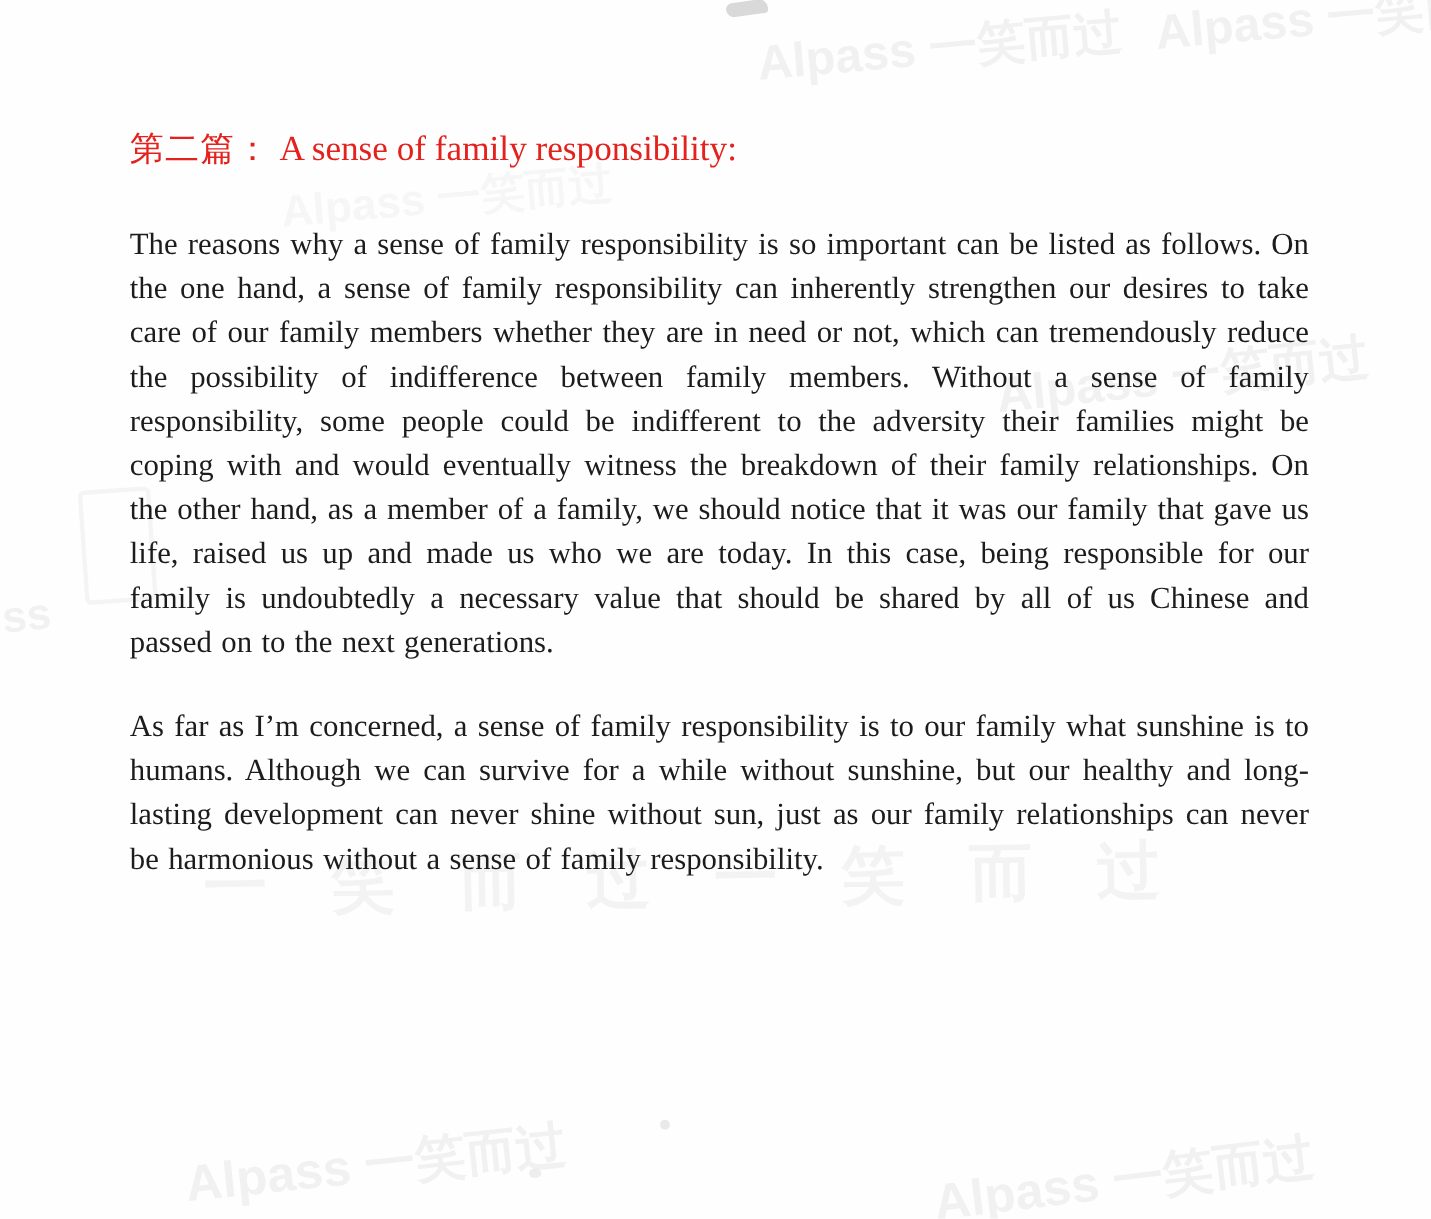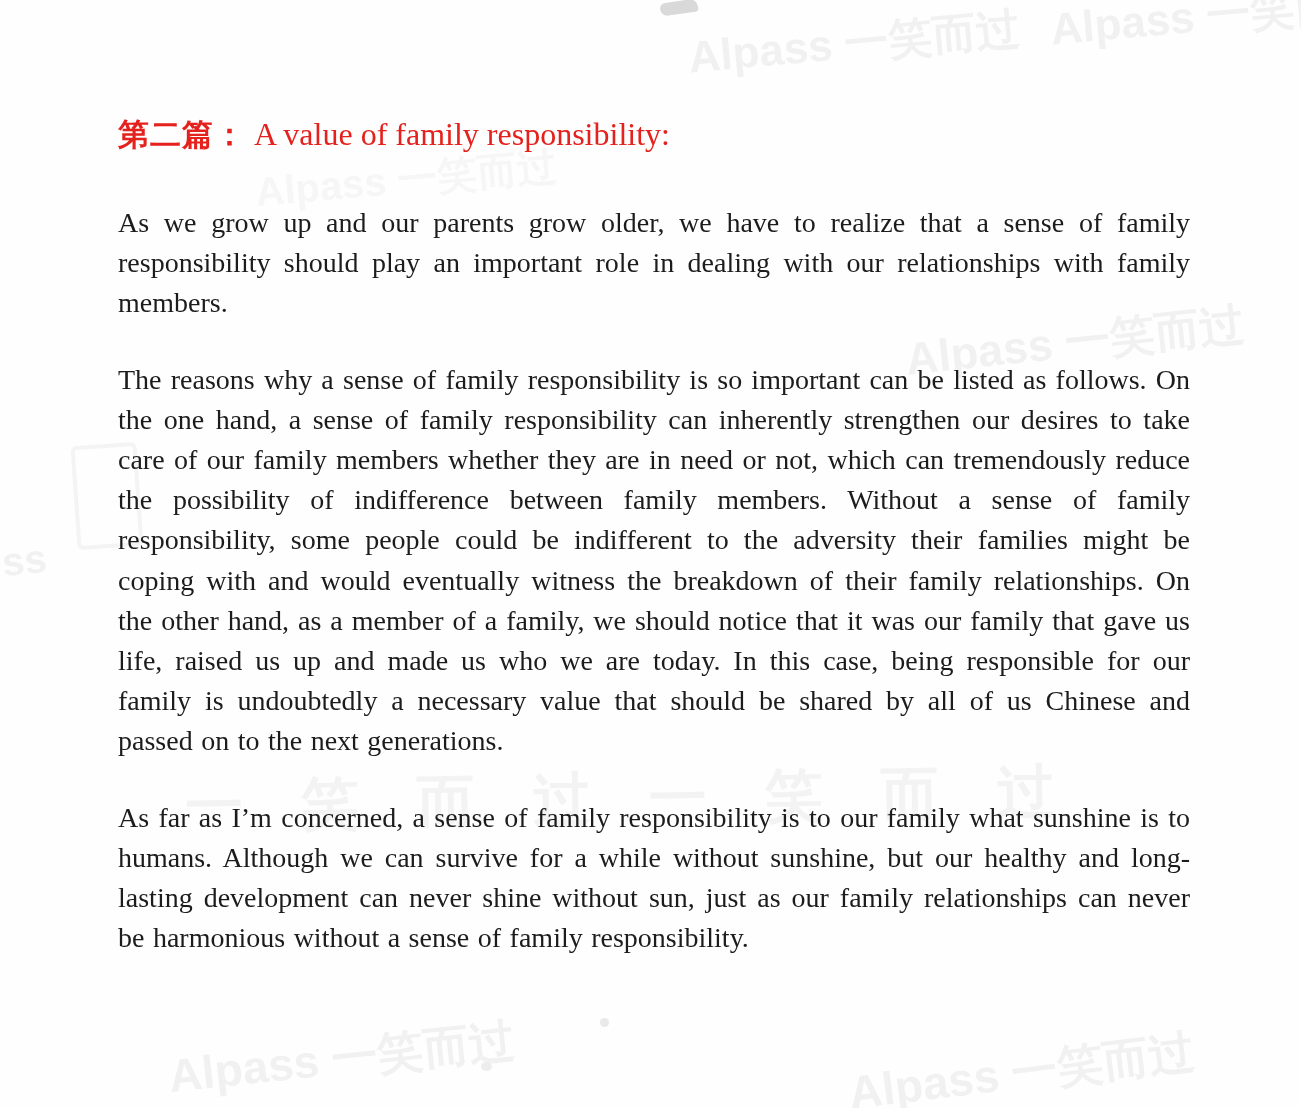--- a/index.html
+++ b/index.html
@@ -69,21 +69,21 @@
 
   
   .heading {
     position: absolute;
     left: 118px;
     top: 114px;
     white-space: nowrap;
   }
   .heading-zh {
     font-family: "Liberation Sans", "DejaVu Sans", sans-serif;
-    font-weight: bold;
+    font-weight: normal;
     font-size: 31px;
     letter-spacing: 1px;
   }
   .heading-en {
     font-family: "Liberation Serif", "DejaVu Serif", serif;
     font-size: 32px;
     margin-left: 8px;
   }
 
   
@@ -118,22 +118,21 @@
   <span class="wm wm-left-part">ss</span>
   <span class="wm wm-bot-1">Alpass 一笑而过</span>
   <span class="wm wm-bot-2">Alpass 一笑而过</span>
   <span class="wm wm-ghost-row">一笑而过一笑而过</span>
   <div class="ghost-box"></div>
   <div class="smudge"></div>
   <div class="dot-1"></div>
   <div class="dot-2"></div>
 
   <div class="heading" style="color: rgb(228, 33, 28);">
-    <span class="heading-zh">第二篇：</span><span class="heading-en">A value of family responsibility:</span>
+    <span class="heading-zh">第二篇：</span><span class="heading-en">A sense of family responsibility:</span>
   </div>
 
   <div class="body-text" style="color: rgb(28, 28, 28);">
-    <p>As we grow up and our parents grow older, we have to realize that a sense of family responsibility should play an important role in dealing with our relationships with family members.</p>
     <p>The reasons why a sense of family responsibility is so important can be listed as follows. On the one hand, a sense of family responsibility can inherently strengthen our desires to take care of our family members whether they are in need or not, which can tremendously reduce the possibility of indifference between family members. Without a sense of family responsibility, some people could be indifferent to the adversity their families might be coping with and would eventually witness the breakdown of their family relationships. On the other hand, as a member of a family, we should notice that it was our family that gave us life, raised us up and made us who we are today. In this case, being responsible for our family is undoubtedly a necessary value that should be shared by all of us Chinese and passed on to the next generations.</p>
     <p>As far as I’m concerned, a sense of family responsibility is to our family what sunshine is to humans. Although we can survive for a while without sunshine, but our healthy and long-lasting development can never shine without sun, just as our family relationships can never be harmonious without a sense of family responsibility.</p>
   </div>
 
 </div>
 
 </body></html>

